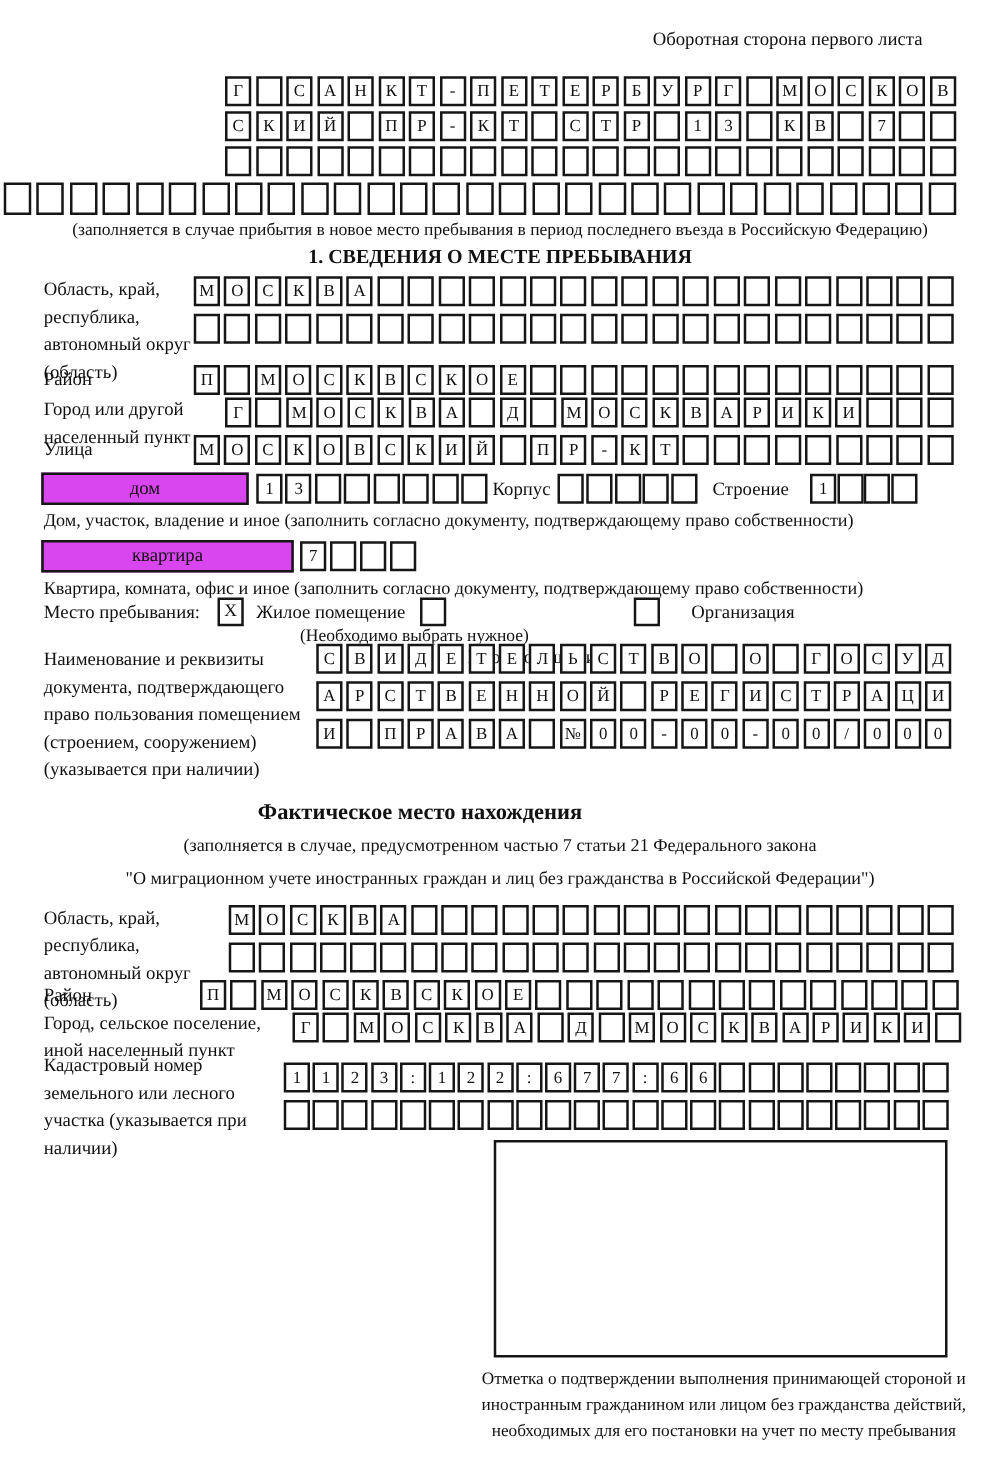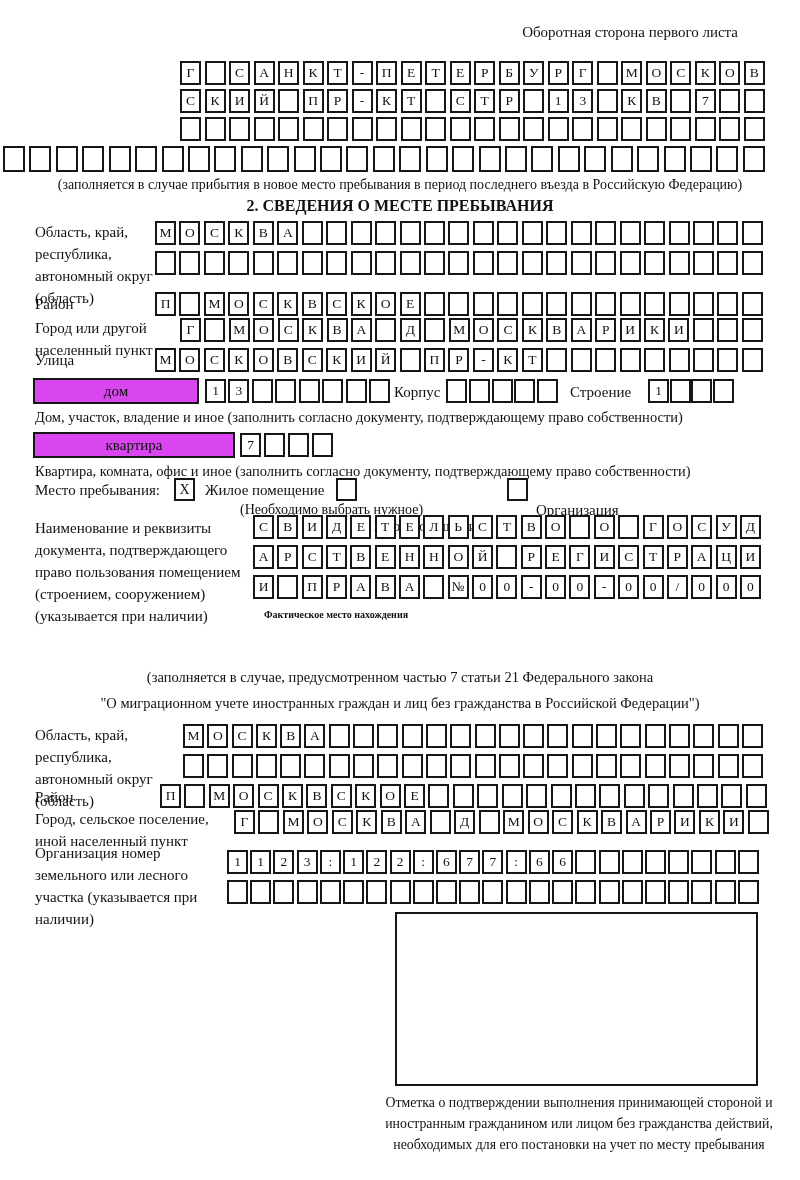--- a/index.html
+++ b/index.html
@@ -145,21 +145,21 @@
       <span class="cell"></span>
       <span class="cell"></span>
       <span class="cell"></span>
       <span class="cell"></span>
       <span class="cell"></span>
       <span class="cell"></span>
     </div>
 
   <div class="abs note center" style="left:0;top:177px;width:800px;">(заполняется в случае прибытия в новое место пребывания в период последнего въезда в Российскую Федерацию)</div>
 
-  <div class="abs center bold" style="left:0;top:197px;width:800px;font-size:16px;">2. СВЕДЕНИЯ О МЕСТЕ ПРЕБЫВАНИЯ</div>
+  <div class="abs center bold" style="left:0;top:197px;width:800px;font-size:16px;">1. СВЕДЕНИЯ О МЕСТЕ ПРЕБЫВАНИЯ</div>
 
   <div class="abs lbl" style="left:35px;top:221px;width:118px;">Область, край, республика, автономный округ (область)</div>
   <div class="cells" style="left:155px;top:221px;width:608px;">
       <span class="cell">М</span>
       <span class="cell">О</span>
       <span class="cell">С</span>
       <span class="cell">К</span>
       <span class="cell">В</span>
       <span class="cell">А</span>
       <span class="cell"></span>
@@ -332,21 +332,21 @@
       <span class="cell"></span>
     </div>
   <div class="abs" style="left:35px;top:463px;font-size:14.5px;">Квартира, комната, офис и иное (заполнить согласно документу, подтверждающему право собственности)</div>
 
   <div class="abs lbl" style="left:35px;top:479px;">Место пребывания:</div>
   <div class="chk" style="left:174px;top:478px;">X</div>
   <div class="abs lbl" style="left:205px;top:479px;">Жилое помещение</div>
   <div class="chk" style="left:336px;top:478px;"></div>
   <div class="abs lbl" style="left:374px;top:479px;margin-top:36px;">Иное помещение</div>
   <div class="chk" style="left:507px;top:478px;"></div>
-  <div class="abs lbl" style="left:536px;top:479px;margin-top:20px;">Организация</div>
+  <div class="abs lbl" style="left:553px;top:479px;">Организация</div>
   <div class="abs note" style="left:240px;top:502px;">(Необходимо выбрать нужное)</div>
 
   <div class="abs lbl" style="left:35px;top:517px;width:216px;">Наименование и реквизиты документа, подтверждающего право пользования помещением (строением, сооружением) (указывается при наличии)</div>
   <div class="cells" style="left:253px;top:515px;width:508px;">
       <span class="cell">С</span>
       <span class="cell">В</span>
       <span class="cell">И</span>
       <span class="cell">Д</span>
       <span class="cell">Е</span>
       <span class="cell">Т</span>
@@ -406,21 +406,21 @@
       <span class="cell">0</span>
       <span class="cell">-</span>
       <span class="cell">0</span>
       <span class="cell">0</span>
       <span class="cell">/</span>
       <span class="cell">0</span>
       <span class="cell">0</span>
       <span class="cell">0</span>
     </div>
 
-  <div class="abs center bold" style="left:0;top:609px;width:672px;font-size:10px;">Фактическое место нахождения</div>
+  <div class="abs center bold" style="left:0;top:639px;width:672px;font-size:18px;">Фактическое место нахождения</div>
   <div class="abs center" style="left:0;top:669px;width:800px;font-size:14.5px;">(заполняется в случае, предусмотренном частью 7 статьи 21 Федерального закона</div>
   <div class="abs center" style="left:0;top:695px;width:800px;font-size:14.5px;">"О миграционном учете иностранных граждан и лиц без гражданства в Российской Федерации")</div>
 
   <div class="abs lbl" style="left:35px;top:724px;width:158px;">Область, край, республика, автономный округ (область)</div>
   <div class="cells" style="left:183px;top:724px;width:580px;">
       <span class="cell">М</span>
       <span class="cell">О</span>
       <span class="cell">С</span>
       <span class="cell">К</span>
       <span class="cell">В</span>
@@ -519,21 +519,21 @@
       <span class="cell">К</span>
       <span class="cell">В</span>
       <span class="cell">А</span>
       <span class="cell">Р</span>
       <span class="cell">И</span>
       <span class="cell">К</span>
       <span class="cell">И</span>
       <span class="cell"></span>
     </div>
 
-  <div class="abs lbl" style="left:35px;top:842px;width:186px;">Организация номер земельного или лесного участка (указывается при наличии)</div>
+  <div class="abs lbl" style="left:35px;top:842px;width:186px;">Кадастровый номер земельного или лесного участка (указывается при наличии)</div>
   <div class="cells" style="left:227px;top:850px;width:532px;">
       <span class="cell">1</span>
       <span class="cell">1</span>
       <span class="cell">2</span>
       <span class="cell">3</span>
       <span class="cell">:</span>
       <span class="cell">1</span>
       <span class="cell">2</span>
       <span class="cell">2</span>
       <span class="cell">:</span>

